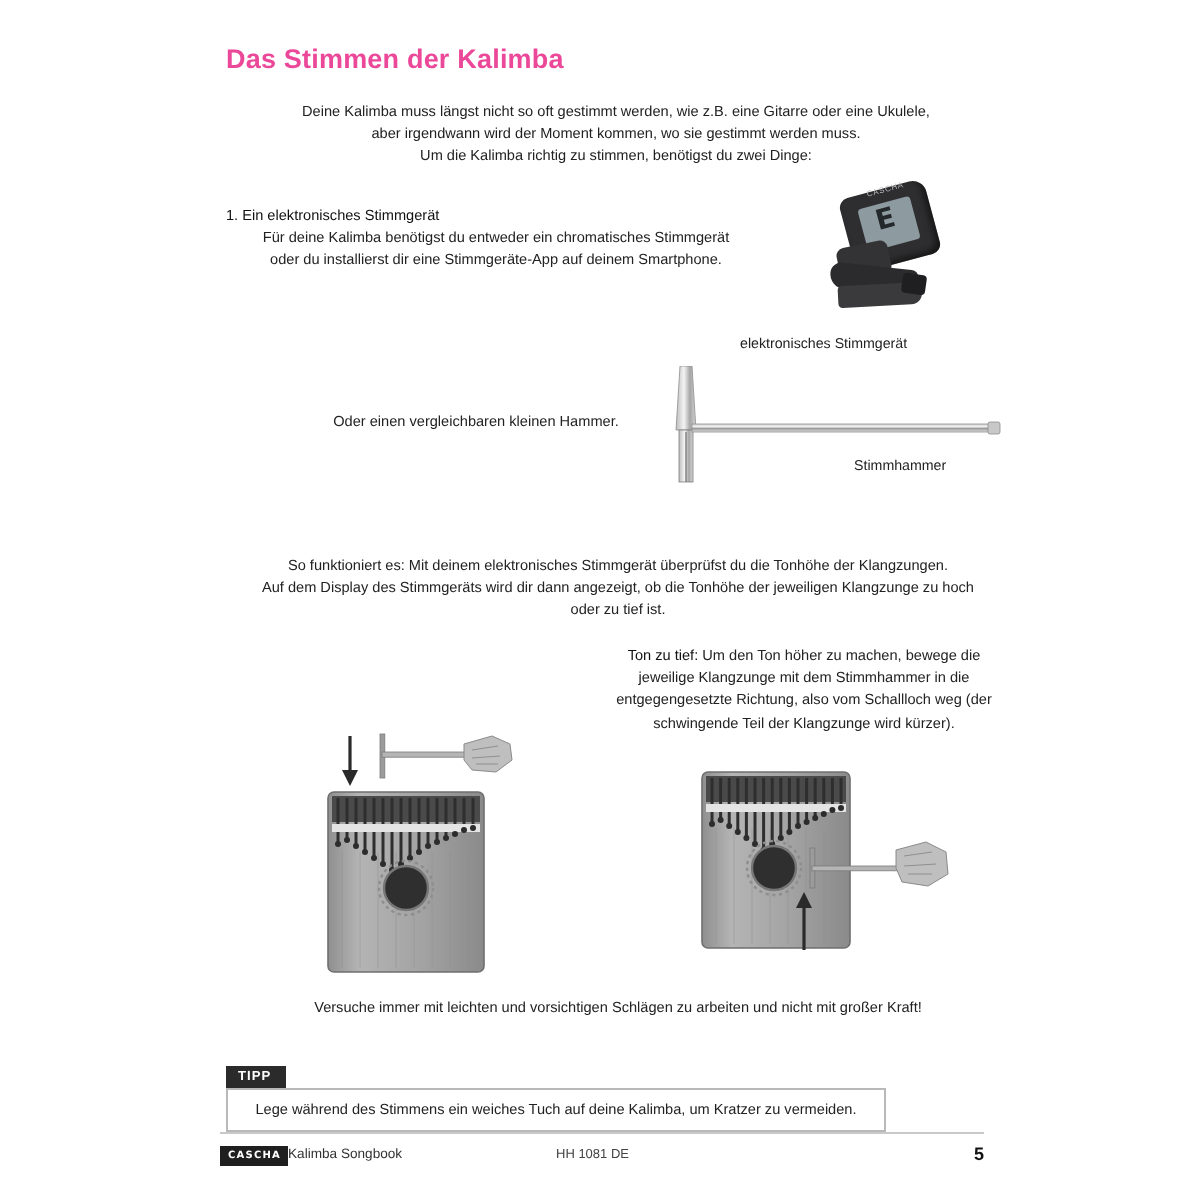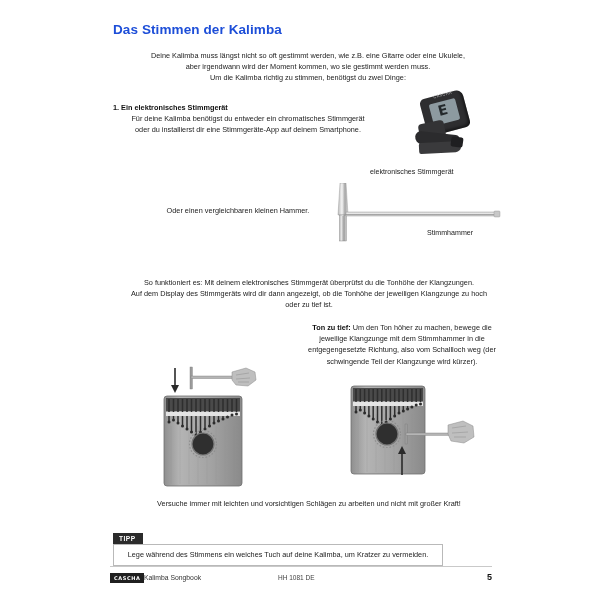--- a/index.html
+++ b/index.html
@@ -27,35 +27,35 @@
     left: 113px;
     top: 22px;
     width: 390px;
   }
 
   h1.title {
     font-size: 13.5px;
     font-weight: bold;
     letter-spacing: 0.1px;
     margin: 0 0 13px 0;
-    color: #1d4ed8;
+    color: #ec4899;
   }
 
   p.body {
     font-size: 7.3px;
     line-height: 11.2px;
     margin: 0;
     color: #222;
     text-align: center;
   }
   .intro { margin-bottom: 0; }
 
   .sec-head {
     font-size: 7.3px;
-    font-weight: bold;
+    font-weight: normal;
     line-height: 11.2px;
     color: #111;
   }
 
   
   .block1 {
     position: absolute;
     left: 113px;
     top: 102px;
     width: 270px;

